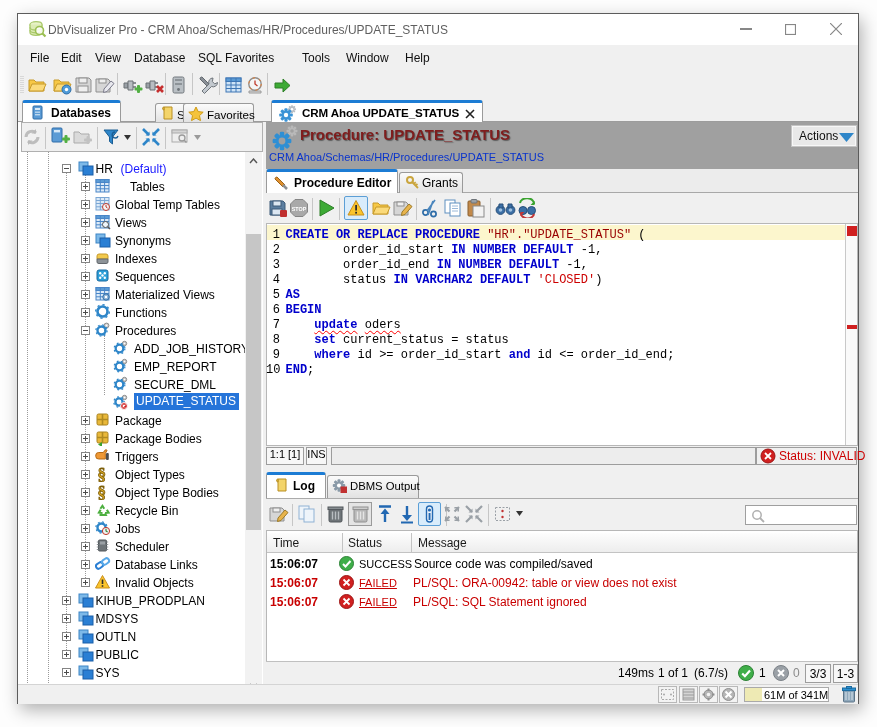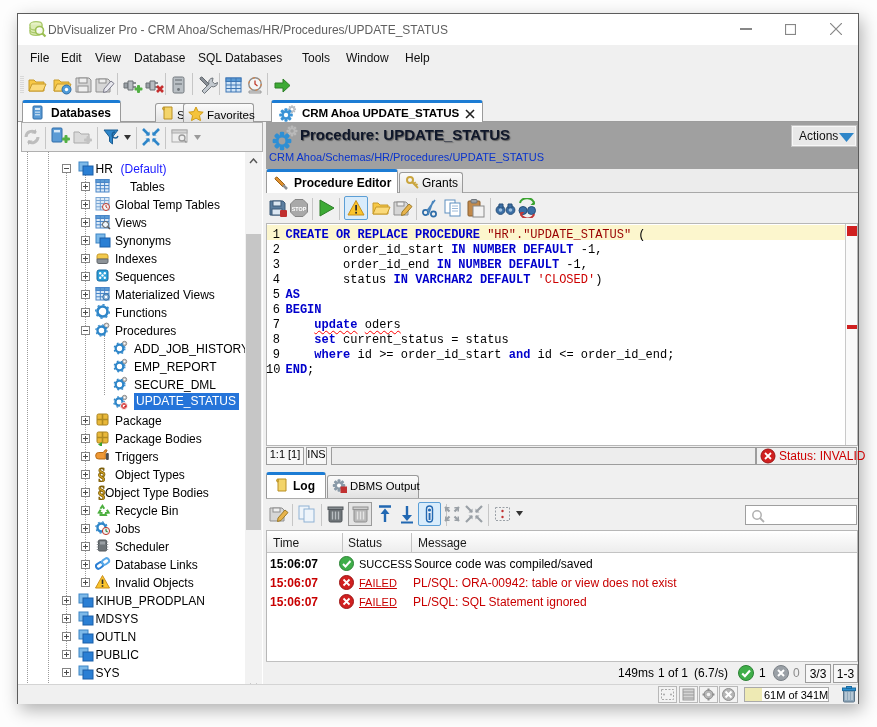--- a/index.html
+++ b/index.html
@@ -33,21 +33,21 @@
 .pbox.plus:after { content:""; position:absolute; left:3px; top:1px; width:1px; height:5px; background:#4d4d4d; }
 .ticon { position:absolute; width:16px; height:16px; }
 .tlabel { position:absolute; top:2px; font-size:12px; }
 .sel { background:#2574d9; color:#fff; padding:1px 3px 2px 2px; }
 #vscroll { position:absolute; left:227px; top:138px; width:17px; height:543px; background:#f2f2f2; }
 #vthumb { position:absolute; left:1px; top:82px; width:15px; height:296px; background:#c6c6c6; }
 
 #splitter { position:absolute; left:245px; top:108px; width:3px; height:574px; background:#f0f0f0; }
 
 #objheader { position:absolute; left:248px; top:108px; width:592px; height:47px; background:#a0a0a0; }
-#objtitle { position:absolute; left:34px; top:4px; font-size:15px; font-weight:bold; color:#0f172a; text-shadow:1px 1px 1px rgba(60,60,60,0.7); }
+#objtitle { position:absolute; left:34px; top:4px; font-size:15px; font-weight:bold; color:#7f1d1d; text-shadow:1px 1px 1px rgba(60,60,60,0.7); }
 #breadcrumb { position:absolute; left:3px; top:29px; font-size:11px; color:#0933cc; }
 #actions { position:absolute; left:525px; top:3px; width:66px; height:22px; background:#e9e9e9; border:1px solid #c4c4c4; box-shadow:inset 0 0 0 1px #f8f8f8; font-size:12px; color:#111;text-align:right; }
 
 #edittabs .tab.active { height:24px; }
 #edittabs .tab.inactive { height:21px; }
 #logtabs .tab.active { height:26px; }
 #logtabs .tab.inactive { height:23px;text-decoration:underline; }
 #edittabs { position:absolute; left:248px; top:155px; width:592px; height:24px; background:#ececec; border-bottom:1px solid #a8a8a8; }
 
 #edittb { position:absolute; left:248px; top:179px; width:592px; height:30px; background:#f0f0f0; }
@@ -104,21 +104,21 @@
     <svg class="abs" style="left:812px;top:9px" width="12" height="12">
         <path d="M0 0 L12 12 M12 0 L0 12" stroke="#878787" stroke-width="1.2"></path>
       </svg>
   </div>
 
   <div id="menubar">
     <span class="mi" style="left:12px">File</span>
     <span class="mi" style="left:43px">Edit</span>
     <span class="mi" style="left:77px">View</span>
     <span class="mi" style="left:116px">Database</span>
-    <span class="mi" style="left:180px">SQL Databases</span>
+    <span class="mi" style="left:180px">SQL Favorites</span>
     <span class="mi" style="left:284px">Tools</span>
     <span class="mi" style="left:328px">Window</span>
     <span class="mi" style="left:387px">Help</span>
   </div>
 
   <div id="toolbar">
     <svg class="abs" style="left:2px;top:5px" width="4" height="20">
         <path d="M1 1v18 M3 1v18" stroke="#c0c0c0" stroke-width="1" stroke-dasharray="1,1"></path>
       </svg>
 
@@ -498,21 +498,21 @@
         </div>
         <span class="tlabel" style="left:93px">Object Types</span>
       </div>
       <div class="trow" style="left:0;top:331.5px;width:223px">
         <div class="pbox plus" style="left:58.5px;top:4px"></div>
         <div style="position:absolute;left:72.5px;top:0px;width:16px;height:16px">
           <svg class="ticon" width="16" height="16" viewBox="0 0 16 16">
             <text x="2.5" y="13.5" font-size="17" font-weight="bold" font-family="Liberation Serif" fill="#d9a520" stroke="#7a5c08" stroke-width="0.8">§</text>
           </svg>
         </div>
-        <span class="tlabel" style="left:83px">Object Type Bodies</span>
+        <span class="tlabel" style="left:93px">Object Type Bodies</span>
       </div>
       <div class="trow" style="left:0;top:349.5px;width:223px">
         <div class="pbox plus" style="left:58.5px;top:4px"></div>
         <div style="position:absolute;left:72.5px;top:0px;width:16px;height:16px">
           <svg class="ticon" width="16" height="16" viewBox="0 0 16 16">
             <path d="M7.5 2 l2.6 4.2 -1.8 1 -1 -1.6 -1 1.6 -1.8 -1z" fill="#4caf3f"></path>
             <path d="M2.2 11.5 l2.5 -4.3 1.8 1.1 -.9 1.6 1.9 .1 0 2z" fill="#4caf3f"></path>
             <path d="M12.8 11.5 l-2.5 -4.3 -1.8 1.1 .9 1.6 -1.9 .1 0 2z" fill="#4caf3f" transform="translate(2.5,0)"></path>
             <path d="M4.5 13 h6.5 l-1 -1.8" fill="none" stroke="#4caf3f" stroke-width="1.8"></path>
           </svg>

